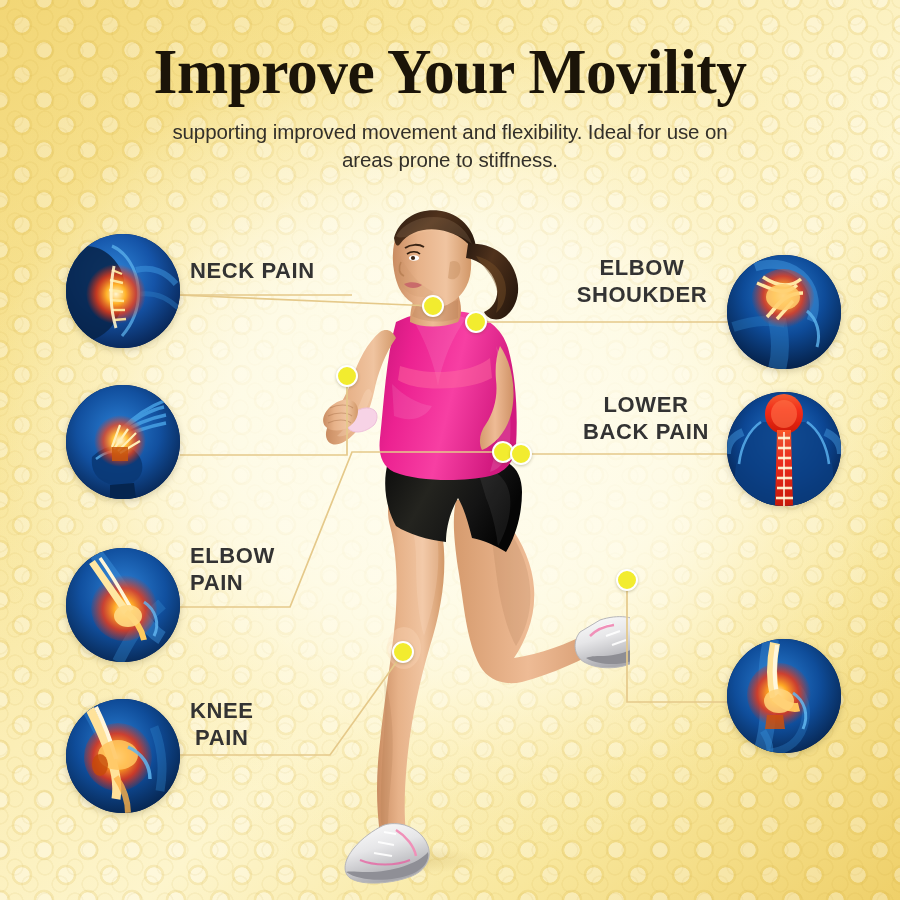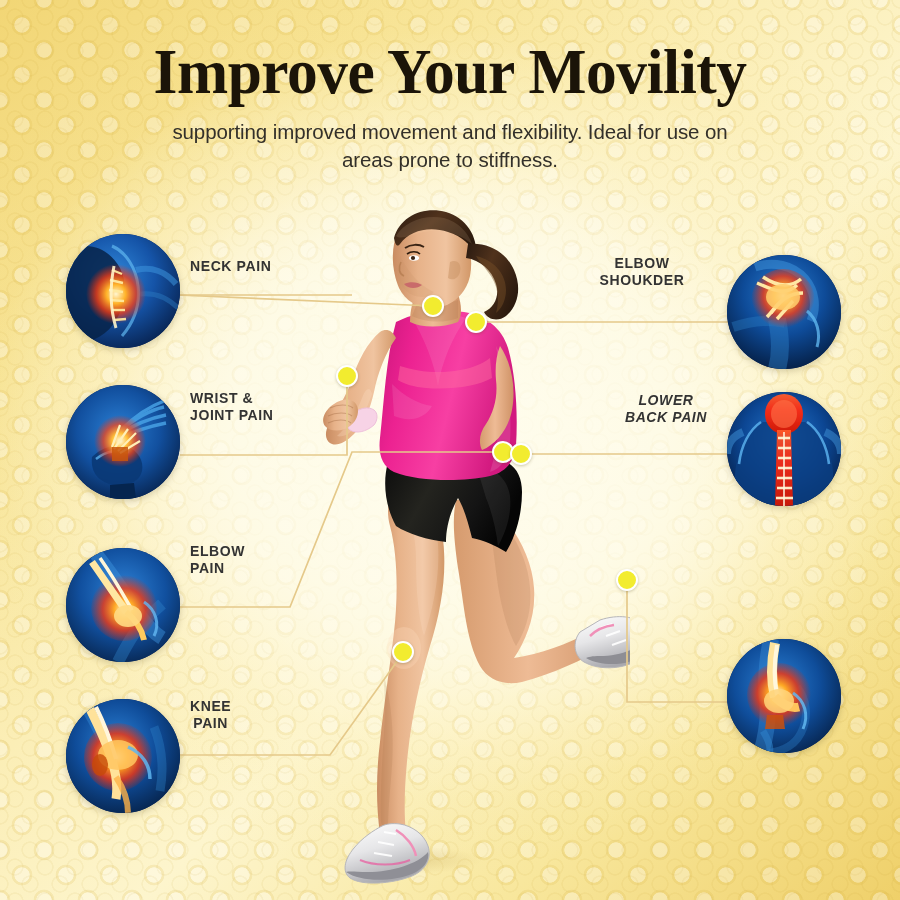--- a/index.html
+++ b/index.html
@@ -93,21 +93,21 @@
     overflow: hidden;
     z-index: 5;
     box-shadow: 0 2px 7px rgba(60,45,10,0.22);
     background: #05215c;
   }
   .thumb svg { display:block; width:100%; height:100%; }
 
   
   .label {
     position: absolute;
-    font-size: 14px;
+    font-size: 22px;
     font-weight: bold;
     letter-spacing: 0.6px;
     line-height: 1.21;
     color: #333333;
     z-index: 6;
     white-space: pre-line;
   }
   .label.right { text-align: center; }
   .label.left  { text-align: left; }
 
@@ -547,30 +547,28 @@
       <path d="M 50 6 C 47 24 47 42 50 56" stroke="#fff7dd" stroke-width="4" fill="none"></path>
       <path d="M 48 58 C 56 66 64 70 72 68" stroke="#ffc45c" stroke-width="9" fill="none"></path>
       <ellipse cx="52" cy="62" rx="15" ry="12" fill="#ffd37a" opacity="0.85"></ellipse>
       <path d="M 40 76 L 56 76 L 58 90 L 38 90 Z" fill="#d0500a" opacity="0.82"></path>
       <path d="M 66 54 C 78 62 82 76 76 90" stroke="#61b7f0" stroke-width="3" fill="none" opacity="0.85"></path>
       <path d="M 36 92 C 42 102 44 110 42 114" stroke="#2f86cf" stroke-width="7" fill="none" opacity="0.5"></path>
     </svg>
   </div>
 
   <div class="label left" style="left:190px; top:258px;">NECK PAIN</div>
-  <div class="label left" style="left:190px; top:390px;">WRIST &amp;
-JOINT PAIN</div>
   <div class="label left" style="left:190px; top:543px;">ELBOW
 PAIN</div>
   <div class="label left" style="left:190px; top:698px;text-align:center;">KNEE
 PAIN</div>
 
   <div class="label right" style="left:552px; top:255px; width:180px;">ELBOW
 SHOUKDER</div>
-  <div class="label right" style="left:576px; top:392px; width:180px;font-style:italic;">LOWER
+  <div class="label right" style="left:556px; top:392px; width:180px;">LOWER
 BACK PAIN</div>
 
   <div class="marker" style="left:422px; top:295px;"></div>
   <div class="marker" style="left:336px; top:365px;"></div>
   <div class="marker" style="left:492px; top:441px;"></div>
   <div class="marker" style="left:392px; top:641px;"></div>
   <div class="marker" style="left:465px; top:311px;"></div>
   <div class="marker" style="left:510px; top:443px;"></div>
   <div class="marker" style="left:616px; top:569px;"></div>
 

